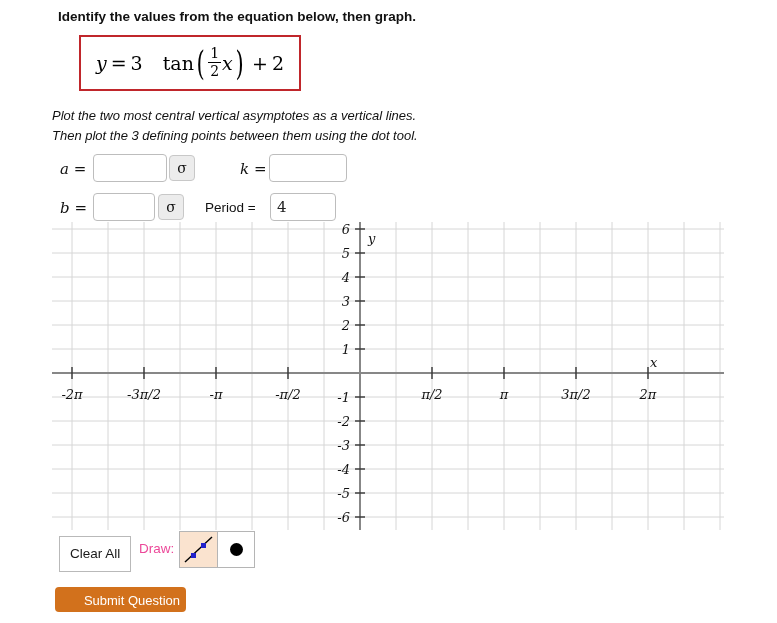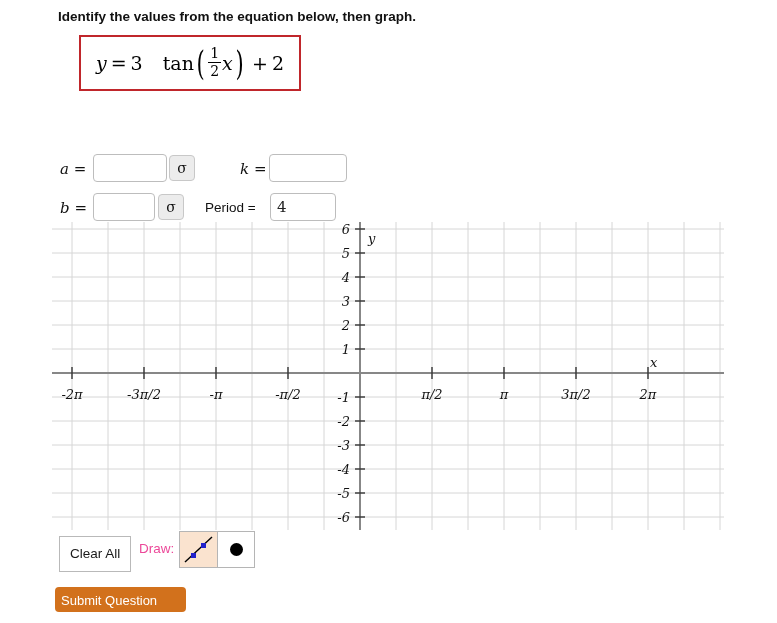--- a/index.html
+++ b/index.html
@@ -186,21 +186,21 @@
     left: 55px; top: 587px;
     box-sizing: border-box;
     width: 131px; height: 25px;
     border: none;
     border-radius: 4px;
     background: #d2711c;
     color: #ffffff;
     font-family: "Liberation Sans", sans-serif;
     font-size: 13px;
     cursor: pointer;
-    text-align: left;
+    text-align: right;
     line-height: 25px;
   }
 </style>
 </head>
 <body>
 
 <div class="prompt">Identify the values from the equation below, then graph.</div>
 
 <div class="eqbox">
   <div class="eq">
@@ -215,20 +215,22 @@
       <span class="den">2</span>
     </span>
     <span class="ital">x</span>
     <span class="paren">)</span>
     <span class="op" style="margin-left:6px">+</span>
     <span>2</span>
   </div>
 </div>
 
 <div class="instr">
+  <div>Plot the two most central vertical asymptotes as a vertical lines.</div>
+  <div>Then plot the 3 defining points between them using the dot tool.</div>
 </div>
 
 <div class="field-label" style="left:60px; top:160px;">
   <span class="v">a</span><span class="eqs">&nbsp;</span><span class="eqs">=</span>
 </div>
 <input class="txtbox" style="left: 93px; top: 154px; width: 74px; height: 28px;" value="">
 <div class="sigbtn" style="left:169px; top:155px;">σ</div>
 
 <div class="field-label" style="left:60px; top:199px;">
   <span class="v">b</span><span class="eqs">&nbsp;</span><span class="eqs">=</span>

